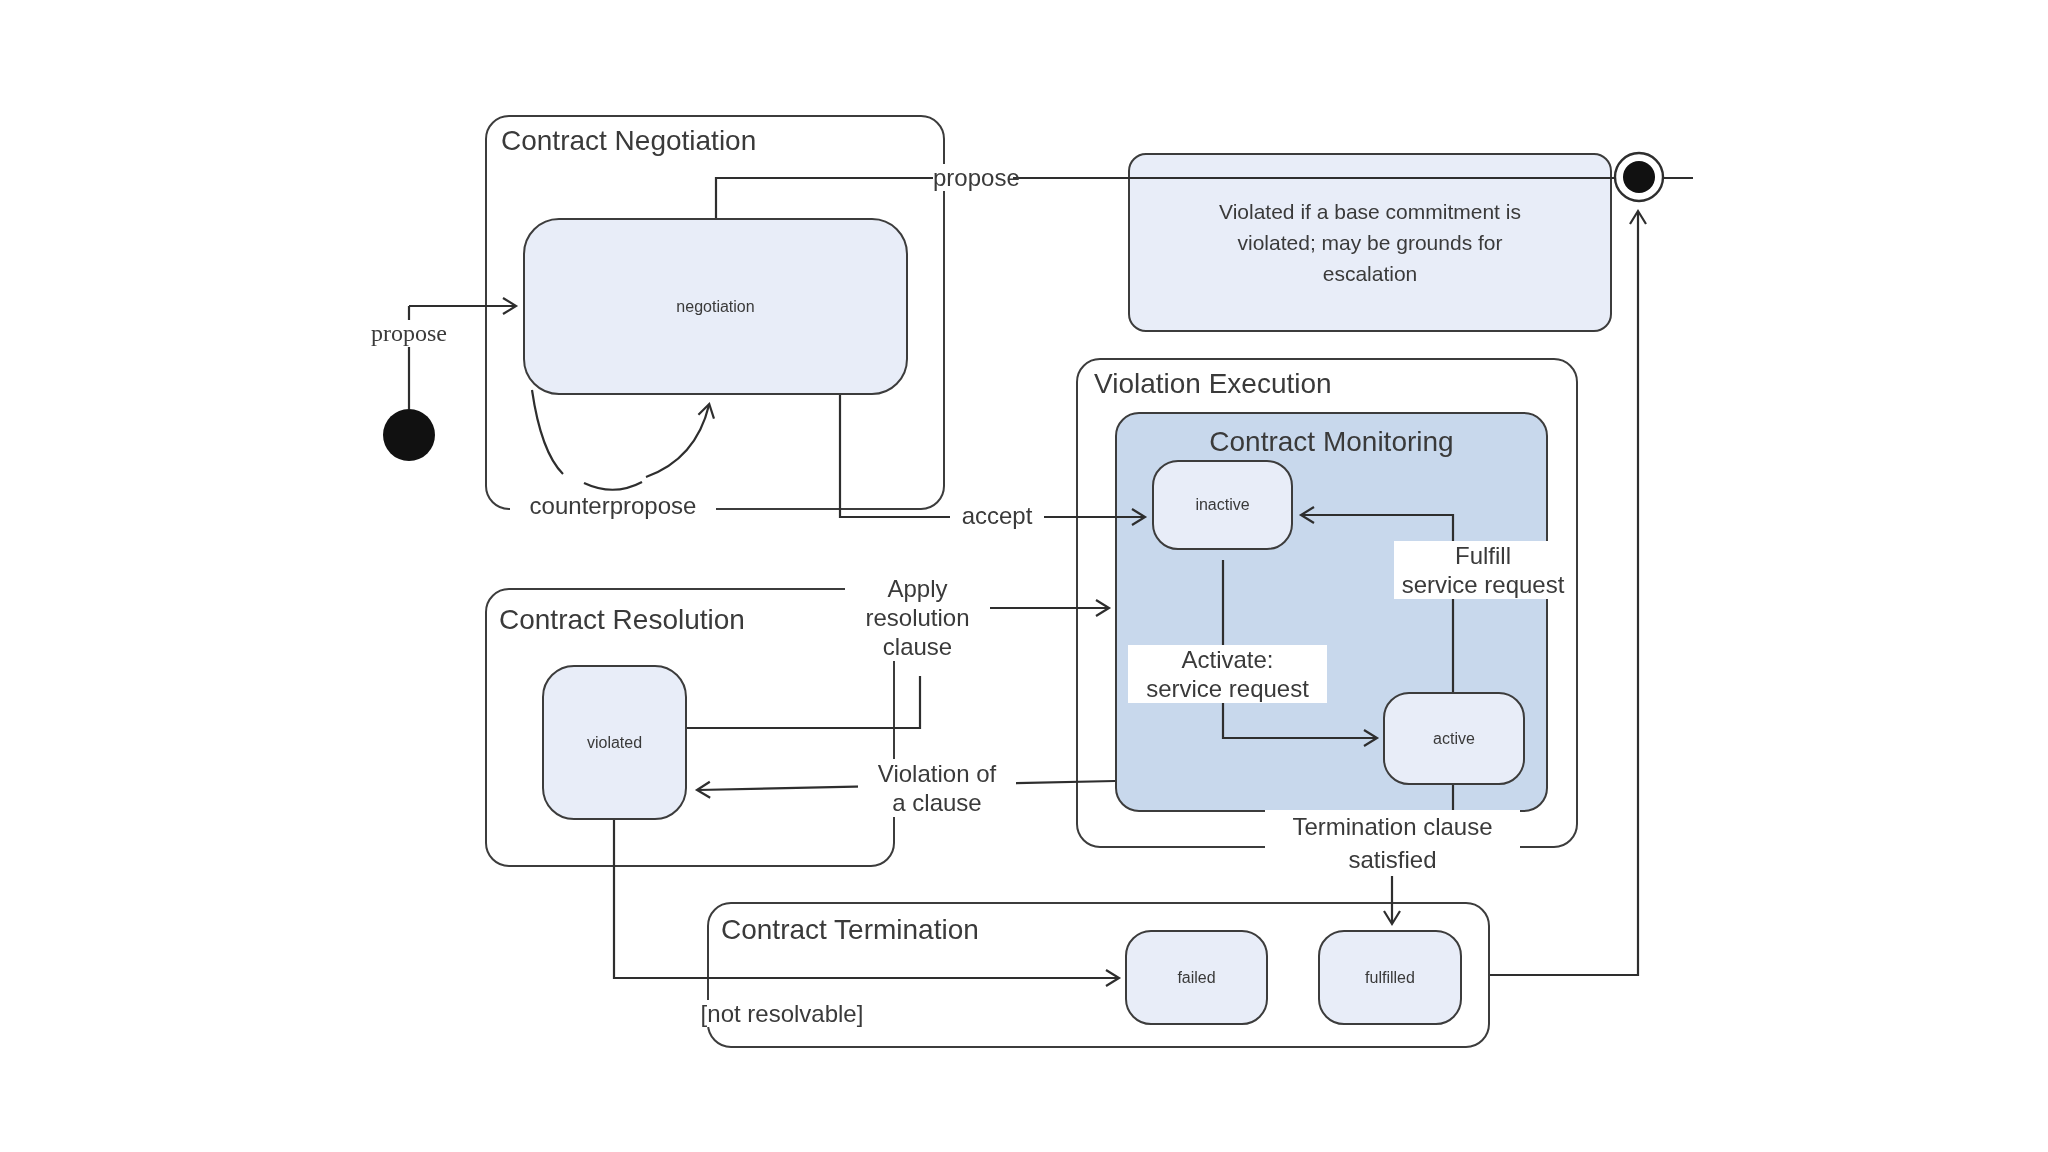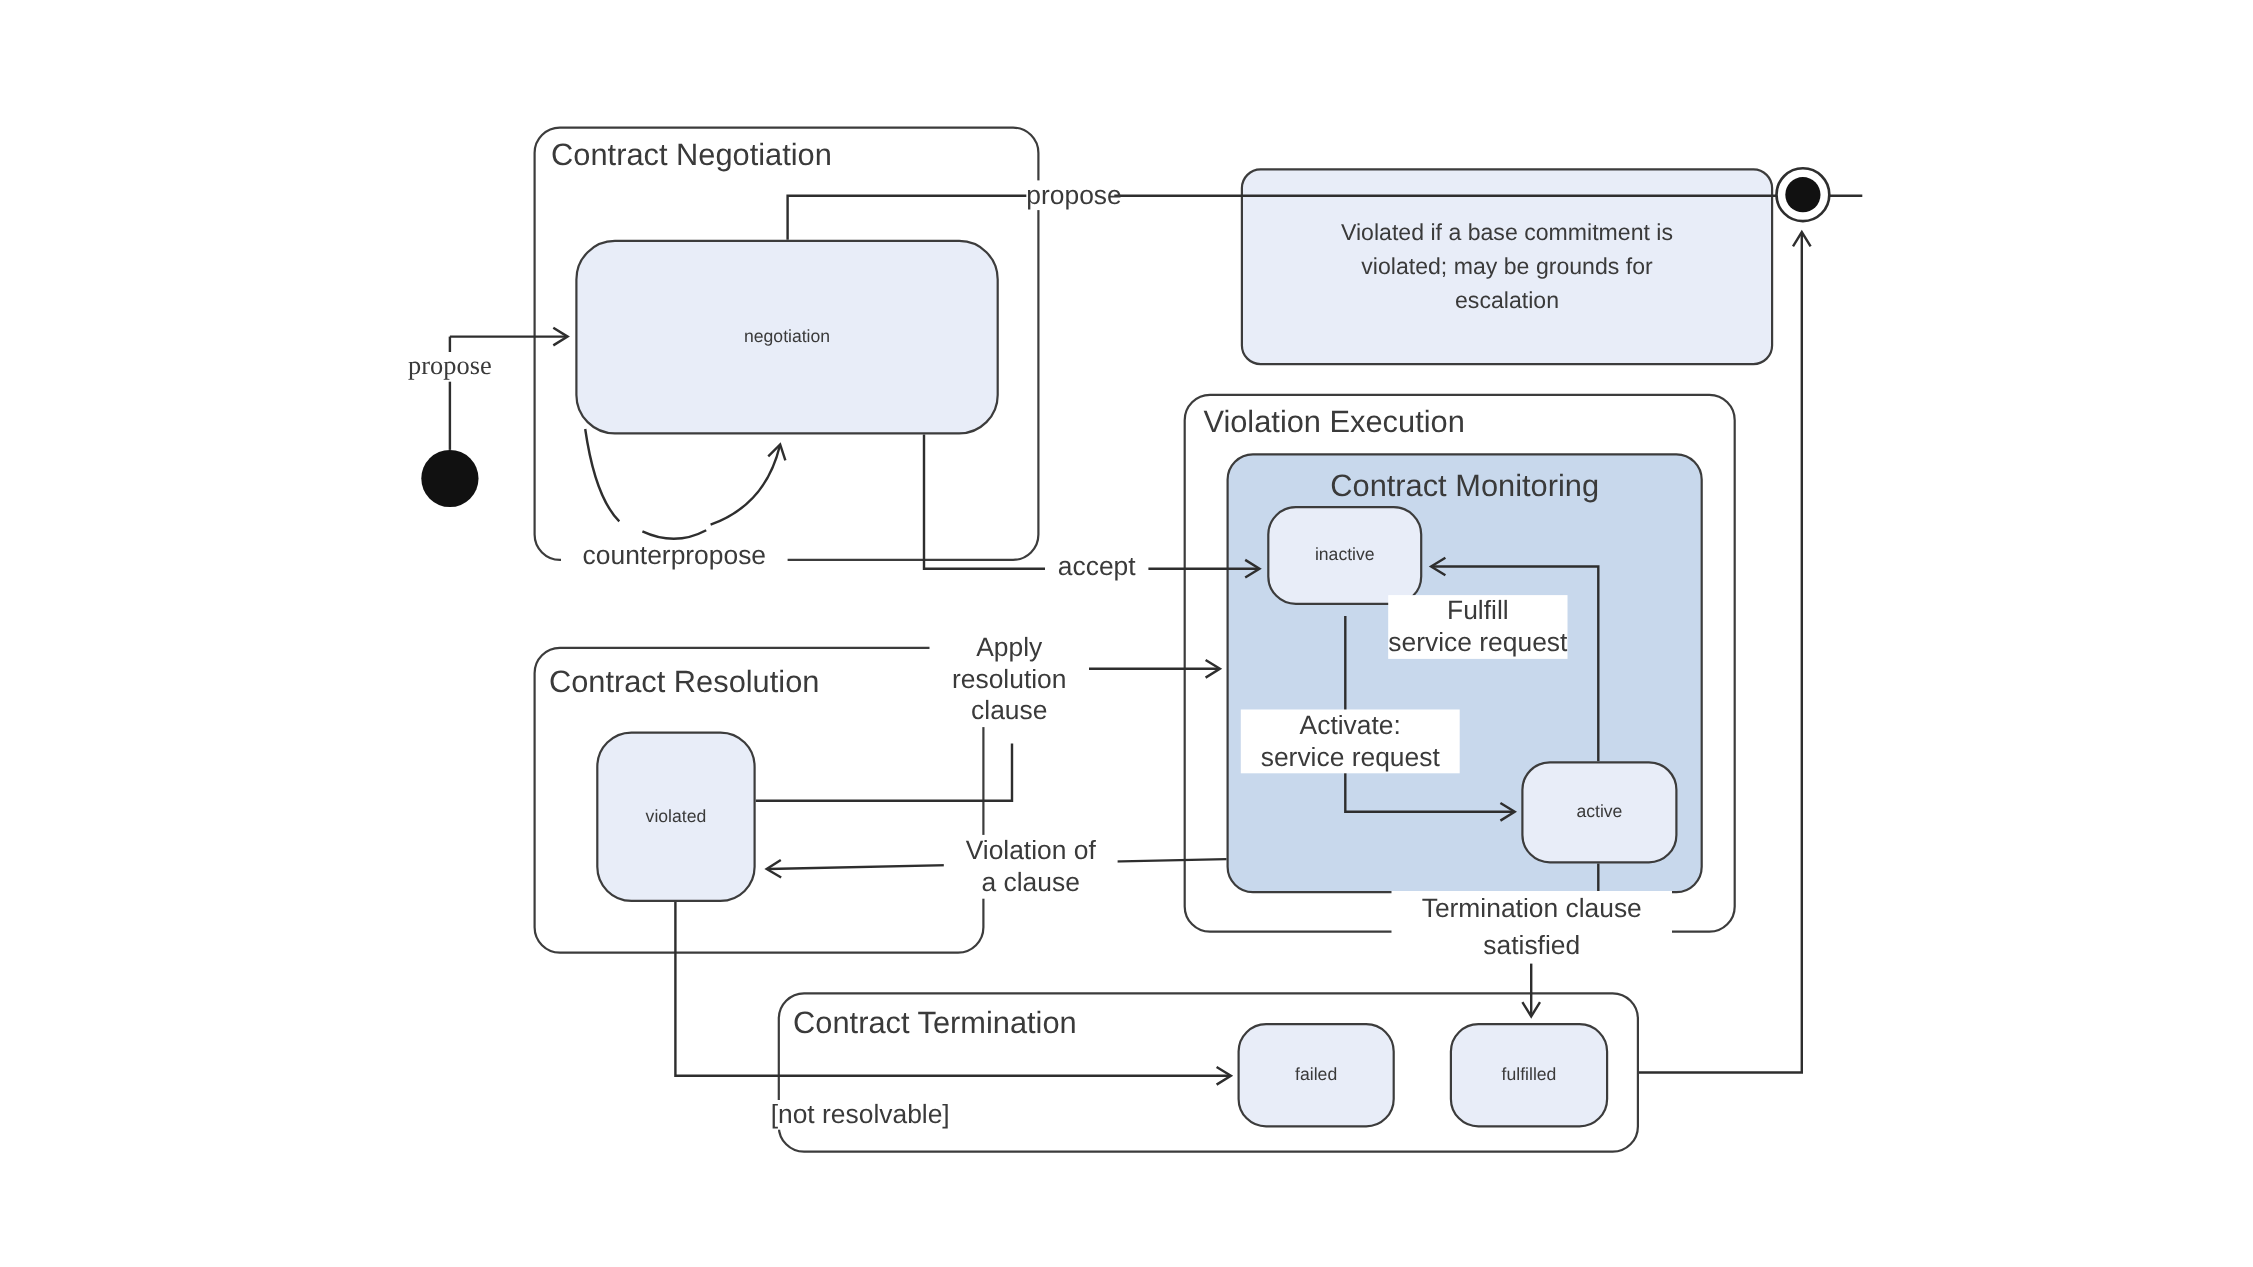--- a/index.html
+++ b/index.html
@@ -141,21 +141,21 @@
     <span>clause</span>
   </div>
   <div class="lbl ml" style="left:858px;top:759px;width:158px;">
     <span>Violation of</span>
     <span>a clause</span>
   </div>
   <div class="lbl ml" style="left:1128px;top:645px;width:199px;">
     <span>Activate:</span>
     <span>service request</span>
   </div>
-  <div class="lbl ml" style="left:1262px;top:541px;width:163px;">
+  <div class="lbl ml" style="left:1394px;top:541px;width:178px;">
     <span>Fulfill</span>
     <span>service request</span>
   </div>
   <div class="lbl" style="left:1265px;top:810px;width:255px;line-height:33px;">
     <span>Termination clause</span>
     <span>satisfied</span>
   </div>
   <div class="lbl" style="left:682px;top:1000px;width:200px;">[not resolvable]</div>
 
 </div>

